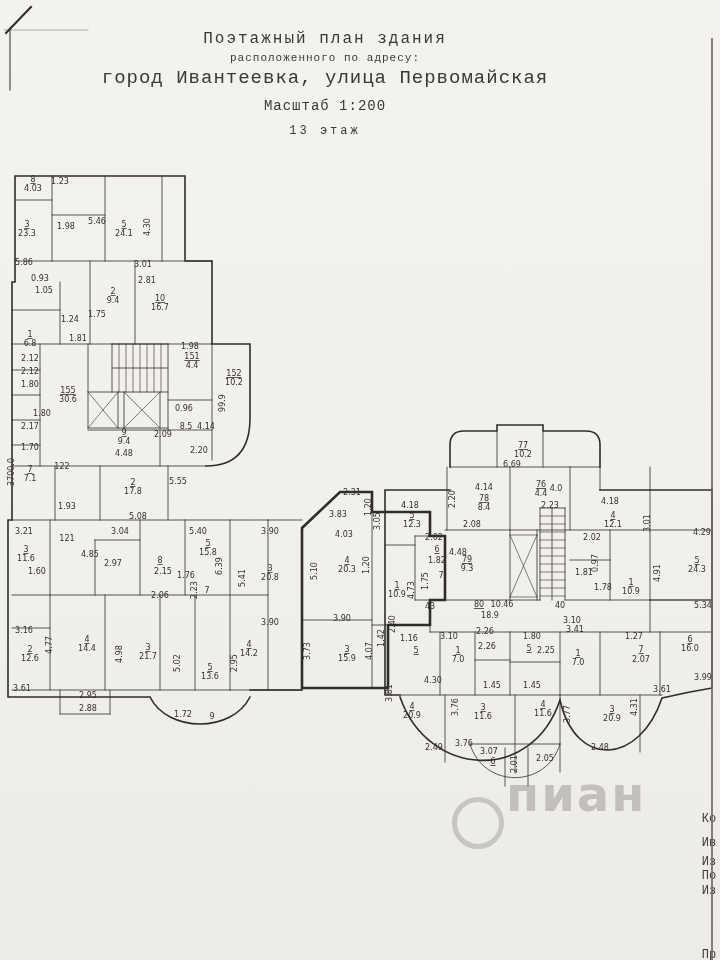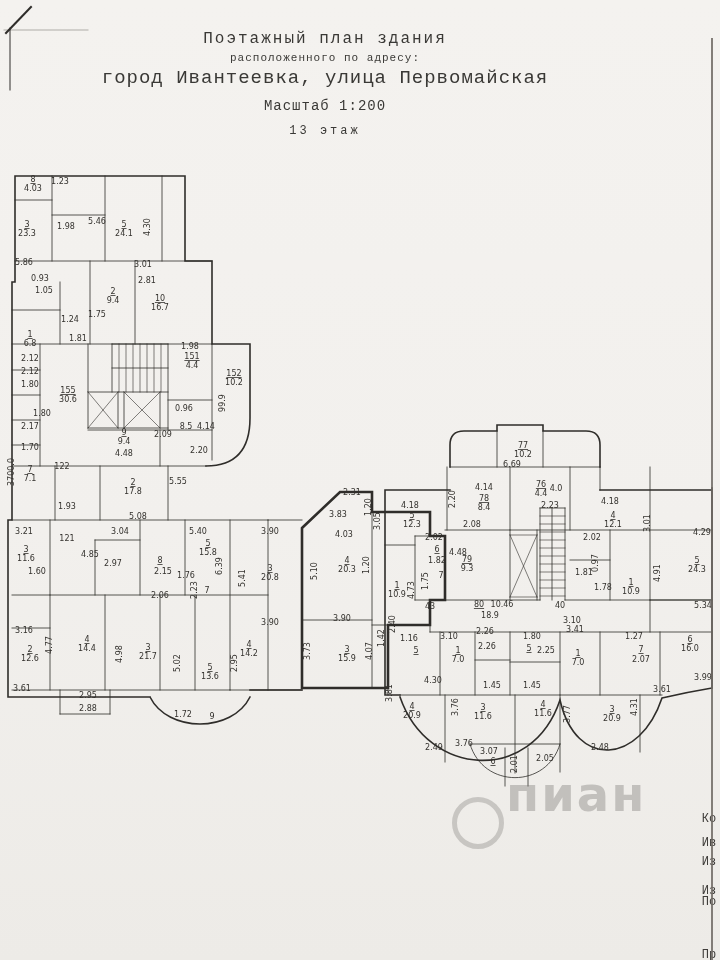--- a/index.html
+++ b/index.html
@@ -312,18 +312,18 @@
         <text x="545" y="761" font-size="7">2.05</text>
       </g>
   </svg>
 
   <div class="wm-circle"></div>
   <div class="wm-text">пиан</div>
 
   <div class="frag" style="top:812px">Ко</div>
   <div class="frag" style="top:836px">Ив</div>
   <div class="frag" style="top:855px">Из</div>
-  <div class="frag" style="top:895px">По</div>
+  <div class="frag" style="top:869px">По</div>
   <div class="frag" style="top:884px">Из</div>
   <div class="frag" style="top:948px">Пр</div>
 
   <div class="scan-edge"></div>
 </div>
 
 </body></html>

